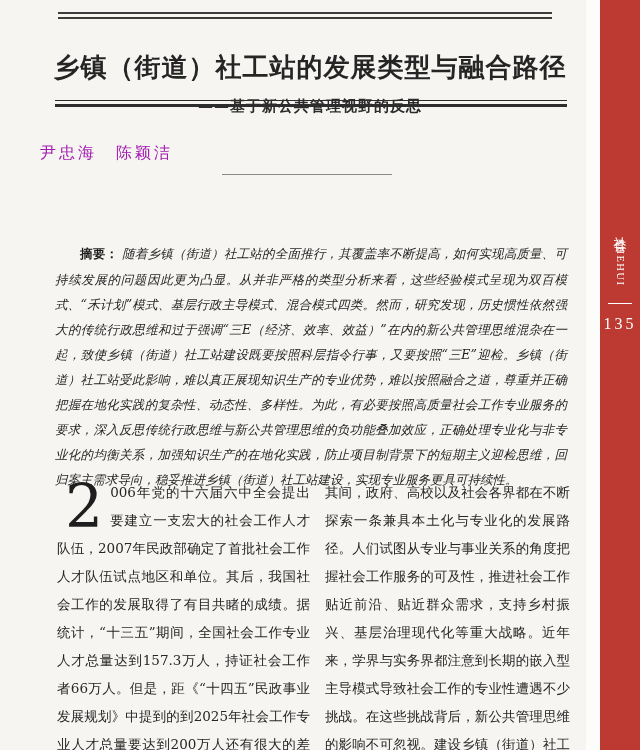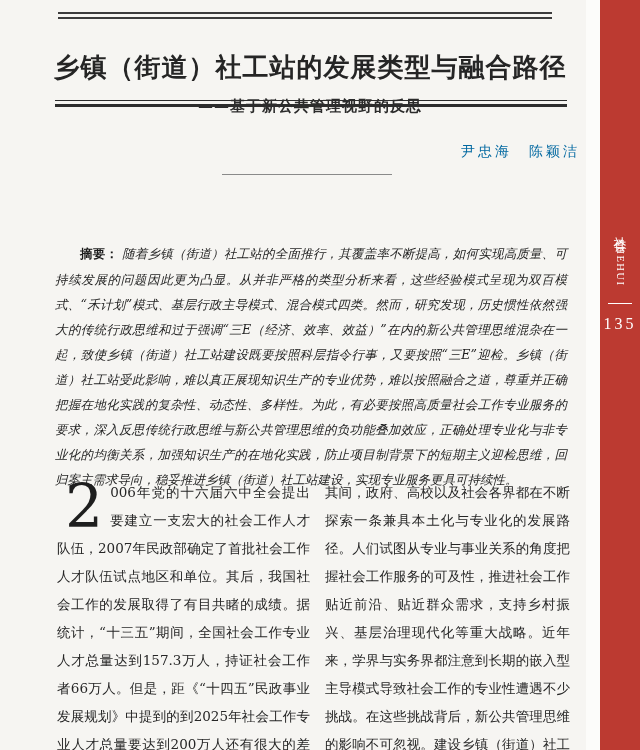--- a/index.html
+++ b/index.html
@@ -79,23 +79,23 @@
   .subtitle {
     position: absolute; left: 40px; top: 73px; width: 540px;
     text-align: center;
     font-family: "DejaVu Serif", serif;
     font-weight: bold; font-size: 15px; letter-spacing: 1px;
     color: #2b2b2b;
     margin-top: 24px;
   }
   .authors {
     position: absolute; left: 40px; top: 143px; width: 540px;
-    text-align: right;
-    font-size: 14px; letter-spacing: 3px;
-    color: #0369a1;
+    text-align: left;
+    font-size: 16px; letter-spacing: 3px;
+    color: #a21caf;
   }
 
   
   .abstract-block {
     position: absolute; left: 55px; top: 203px; width: 512px; margin-top: 38px;
   }
   .abstract-text, .keywords-line {
     margin: 0;
     font-size: 12.5px; line-height: 25px;
     text-align: justify;

